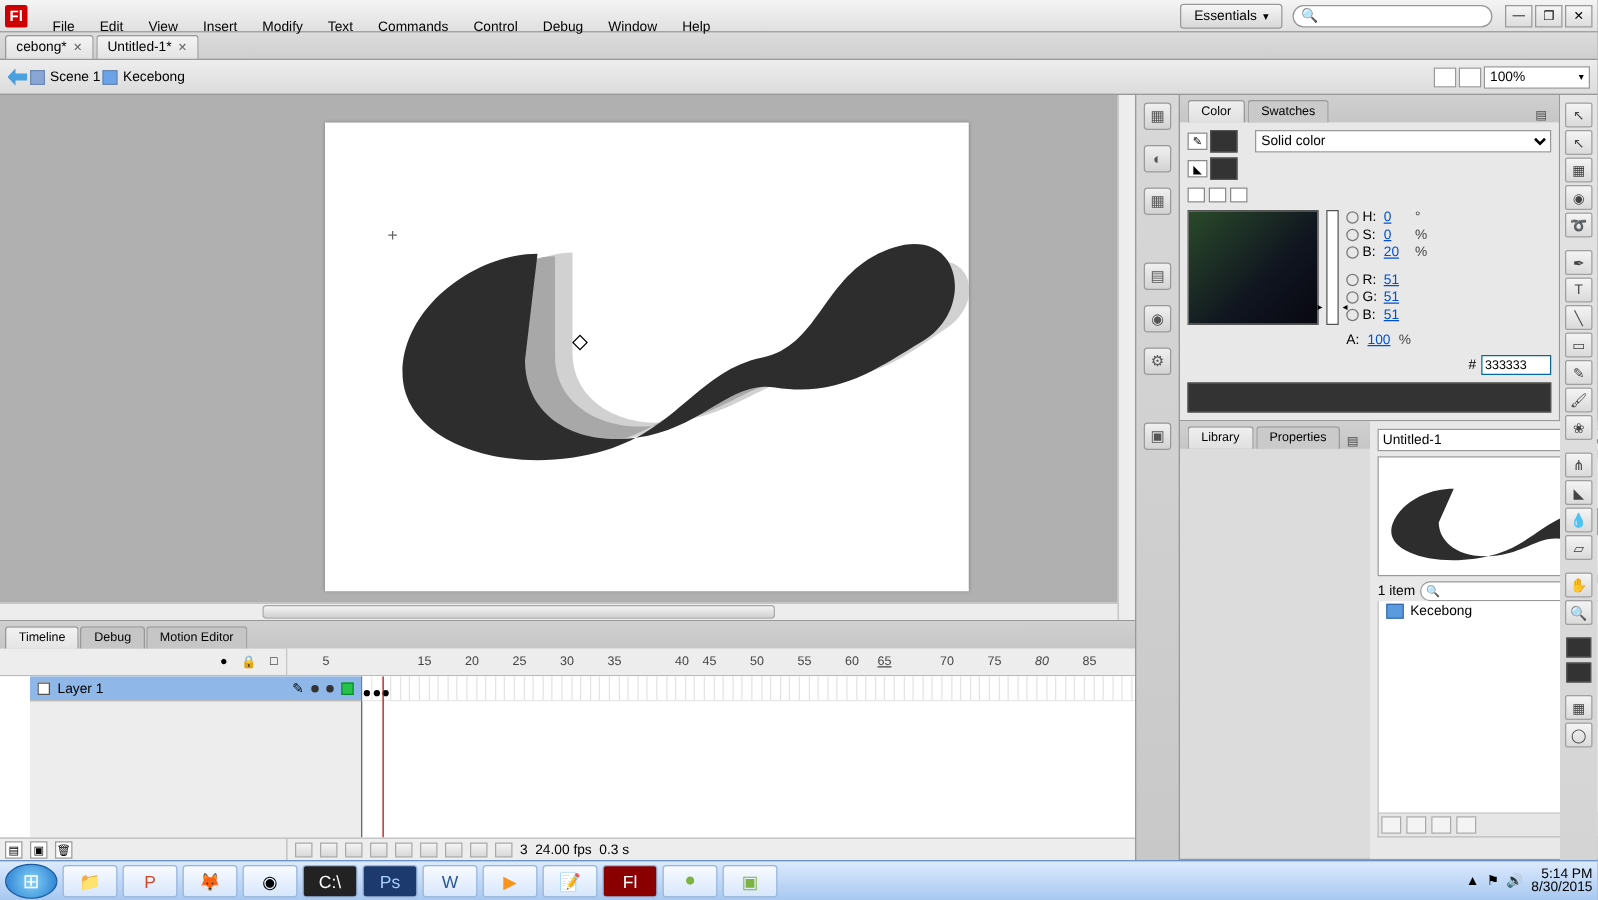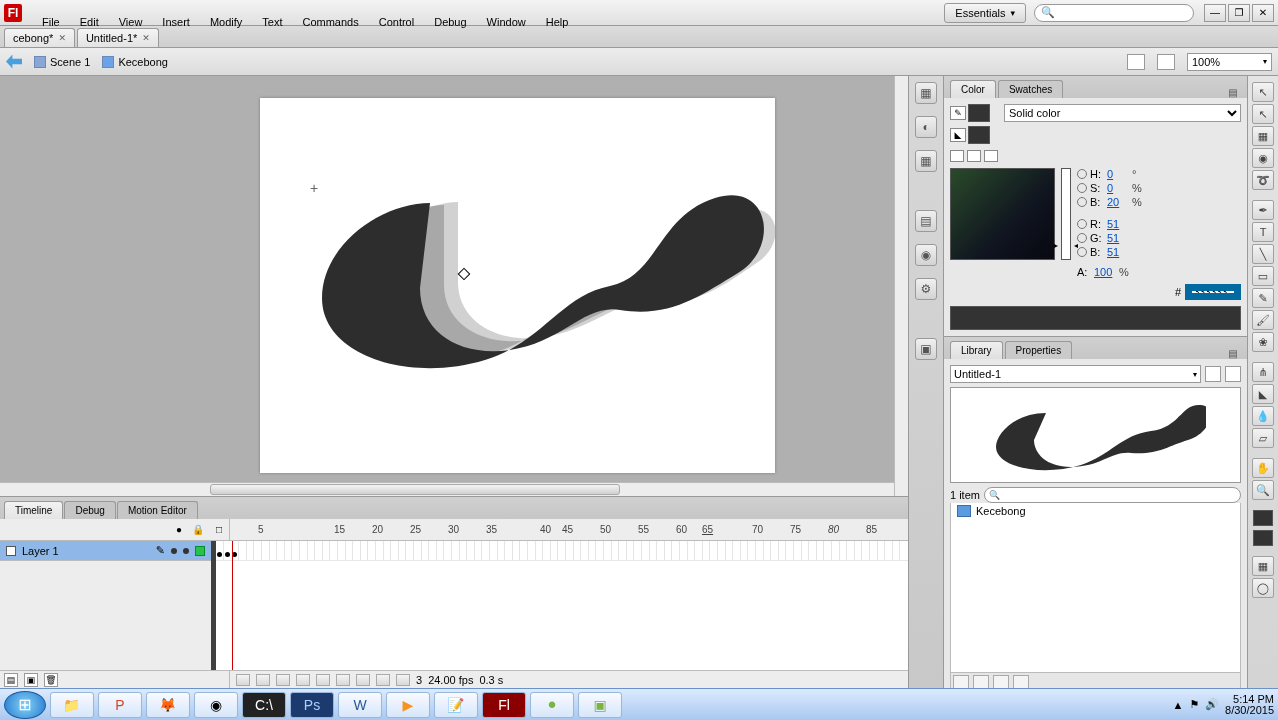--- a/index.html
+++ b/index.html
@@ -8,21 +8,21 @@
 .menubar .logo{width:18px;height:18px;background:#cc0000;color:#fff;font-weight:bold;font-size:12px;display:flex;align-items:center;justify-content:center;border-radius:2px;margin-right:10px;}
 .menubar .mitem{padding:4px 10px;cursor:pointer;margin-top:18px;}
 .menubar .spacer{flex:1;}
 .menubar .workspace{padding:3px 10px;background:linear-gradient(#f6f6f6,#d8d8d8);border:1px solid #999;border-radius:3px;display:flex;align-items:center;gap:5px;}
 .menubar .workspace:after{content:"▾";font-size:9px;}
 .menubar .search{height:18px;width:160px;border:1px solid #999;border-radius:10px;background:#fff;display:flex;align-items:center;padding:0 6px;margin:0 8px;}
 .menubar .winbtn{width:22px;height:18px;border:1px solid #999;background:linear-gradient(#f6f6f6,#ddd);margin-left:2px;display:flex;align-items:center;justify-content:center;font-size:10px;}
 .doctabs{height:22px;background:linear-gradient(#dcdcdc,#cfcfcf);display:flex;align-items:flex-end;padding:0 4px;border-bottom:1px solid #999;}
 .doctab{background:linear-gradient(#f4f4f4,#e3e3e3);border:1px solid #999;border-bottom:none;padding:3px 8px;display:flex;align-items:center;gap:5px;border-radius:3px 3px 0 0;margin-right:2px;}
 .doctab .x{font-size:9px;color:#666;}
-.editbar{height:28px;background:linear-gradient(#ededed,#dcdcdc);display:flex;align-items:center;padding:0 6px;gap:12px;border-bottom:1px solid #999;}
+.editbar{height:28px;background:linear-gradient(#ededed,#dcdcdc);display:flex;align-items:center;padding:0 6px;gap:2px;border-bottom:1px solid #999;}
 .editbar .back{width:16px;height:14px;background:#49a0e0;clip-path:polygon(40% 0,40% 30%,100% 30%,100% 70%,40% 70%,40% 100%,0 50%);}
 .editbar .crumb{display:flex;align-items:center;gap:4px;}
 .editbar .crumb .ico{width:12px;height:12px;background:#8aa6d4;border:1px solid #6c88b5;}
 .editbar .spacer{flex:1;}
 .editbar .zoom{width:85px;height:18px;border:1px solid #999;background:#fff;padding:0 4px;display:flex;align-items:center;justify-content:space-between;}
 .editbar .zoom:after{content:"▾";font-size:8px;}
 .mainrow{display:flex;height:612px;}
 .leftcol{width:908px;display:flex;flex-direction:column;}
 .stagewrap{flex:1;position:relative;background:#b0b0b0;overflow:hidden;}
 .stage{position:absolute;left:260px;top:22px;width:515px;height:375px;background:#fff;box-shadow:0 0 3px rgba(0,0,0,0.3);}
@@ -33,21 +33,21 @@
 .bottompanel{height:192px;background:#dcdcdc;border-top:1px solid #999;display:flex;flex-direction:column;}
 .bptabs{height:22px;display:flex;align-items:flex-end;background:linear-gradient(#d0d0d0,#c6c6c6);padding:0 4px;gap:0;}
 .bptab{padding:3px 10px;background:#c6c6c6;border:1px solid #999;border-bottom:none;border-radius:3px 3px 0 0;margin-right:1px;cursor:pointer;font-size:10px;}
 .bptab.active{background:linear-gradient(#f2f2f2,#e4e4e4);}
 .tlhead{height:22px;display:flex;background:#ededed;border-bottom:1px solid #bbb;}
 .layerctrls{width:230px;border-right:1px solid #bbb;display:flex;align-items:center;justify-content:flex-end;padding:0 4px;gap:8px;}
 .layerctrls .ctl{width:12px;height:12px;font-size:10px;display:flex;align-items:center;justify-content:center;}
 .ruler{flex:1;position:relative;background:#ededed;overflow:hidden;}
 .ruler .tick{position:absolute;top:0;height:100%;font-size:10px;color:#444;display:flex;align-items:center;}
 .tlbody{flex:1;display:flex;background:#fff;overflow:hidden;}
-.layercol{width:216px;border-right:5px solid #404040;background:#ededed;}
+.layercol{width:266px;border-right:1px solid #404040;background:#ededed;margin-left:24px;}
 .layer{height:20px;background:#8fb8e8;border-bottom:1px solid #bbb;display:flex;align-items:center;padding:0 6px;gap:6px;}
 .layer .pg{width:10px;height:10px;border:1px solid #555;background:#fff;}
 .layer .dot{width:6px;height:6px;background:#333;border-radius:50%;}
 .layer .csq{width:10px;height:10px;background:#27c24c;border:1px solid #0a8a2e;}
 .framesarea{flex:1;position:relative;background:#fff;}
 .framesrow{height:20px;position:relative;border-bottom:1px solid #e8e8e8;}
 .framesrow .cell{position:absolute;top:0;width:8px;height:19px;border-right:1px solid #e4e4e4;}
 .framesrow .key{background:#fff;}
 .framesrow .key:after{content:"";position:absolute;left:1px;top:11px;width:5px;height:5px;background:#000;border-radius:50%;}
 .playhead{position:absolute;top:0;bottom:0;width:1px;background:#cc0000;}
@@ -77,21 +77,21 @@
 .hue{width:10px;height:92px;background:#fff;border:1px solid #555;position:relative;}
 .hue .mk{position:absolute;right:-8px;top:72px;font-size:8px;}
 .hue .mk2{position:absolute;left:-8px;top:72px;font-size:8px;}
 .inputs{flex:1;display:flex;flex-direction:column;gap:2px;}
 .irow{display:flex;align-items:center;gap:3px;font-size:10px;}
 .irow .r{width:10px;height:10px;border:1px solid #777;border-radius:50%;}
 .irow .lbl{width:14px;}
 .irow .val{color:#0050cc;text-decoration:underline;width:22px;}
 .irow .suf{color:#444;}
 .hexrow{display:flex;align-items:center;gap:4px;margin-top:6px;font-size:10px;justify-content:flex-end;}
-.hexrow input{width:56px;height:16px;border:7px solid #0369a1;font-size:10px;padding:0 2px;}
+.hexrow input{width:56px;height:16px;border:1px solid #0369a1;font-size:10px;padding:0 2px;}
 .previewc{height:24px;background:#333333;border:1px solid #555;margin-top:6px;}
 .lib .doc{width:100%;height:18px;border:1px solid #999;background:#fff;font-size:11px;padding:0 3px;display:flex;align-items:center;justify-content:space-between;}
 .lib .doc:after{content:"▾";font-size:8px;}
 .lib .preview{height:96px;background:#fff;border:1px solid #999;margin-top:4px;display:flex;align-items:center;justify-content:center;}
 .lib .countrow{display:flex;align-items:center;margin-top:4px;gap:4px;}
 .lib .countrow .srch{flex:1;height:16px;border:1px solid #999;border-radius:8px;background:#fff;display:flex;align-items:center;padding:0 4px;}
 .lib .hdr{display:flex;background:linear-gradient(#f0f0f0,#dfdfdf);border:1px solid #bbb;height:18px;align-items:center;}
 .lib .hdr .c1{flex:1;padding:0 6px;border-right:1px solid #bbb;}
 .lib .hdr .c2{width:80px;padding:0 6px;}
 .lib .list{background:#fff;border:1px solid #bbb;border-top:none;height:170px;}
@@ -441,21 +441,21 @@
           </div>
         </div>
         <div class="hexrow">
             <span>#</span>
             <input value="333333" style="">
           </div>
         <div class="previewc"></div>
       </div>
     </div>
 
-    <div class="panel lib" style="flex:1;display:flex;flex-direction:column">
+    <div class="panel lib" style="flex:1;display:flex;flex-direction:row">
       <div class="ptabs">
         <div class="ptab active">Library</div>
         <div class="ptab">Properties</div>
         <div class="opts">▤</div>
       </div>
       <div class="pbody" style="flex:1;display:flex;flex-direction:column">
         <div style="display:flex;gap:4px;align-items:center">
           <div class="doc" style="flex:1">
               <span>Untitled-1</span>
             </div>

